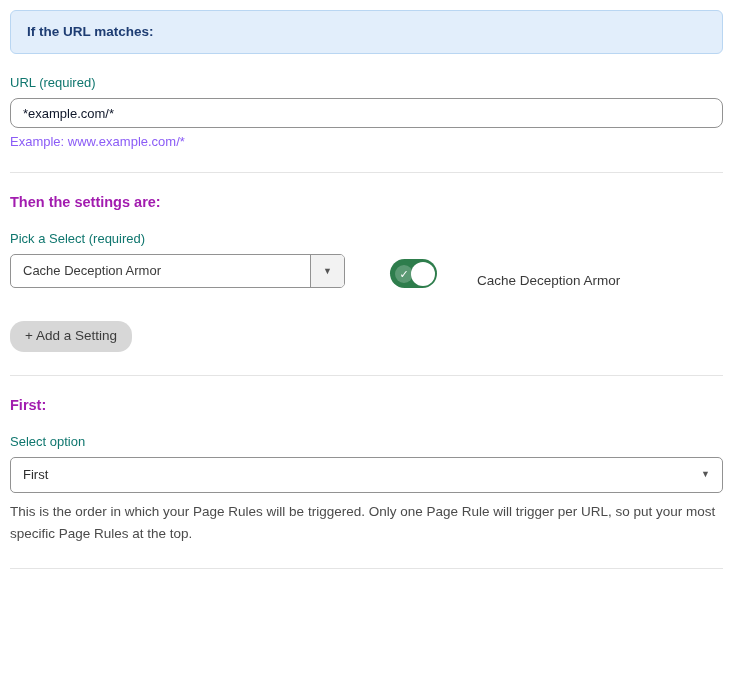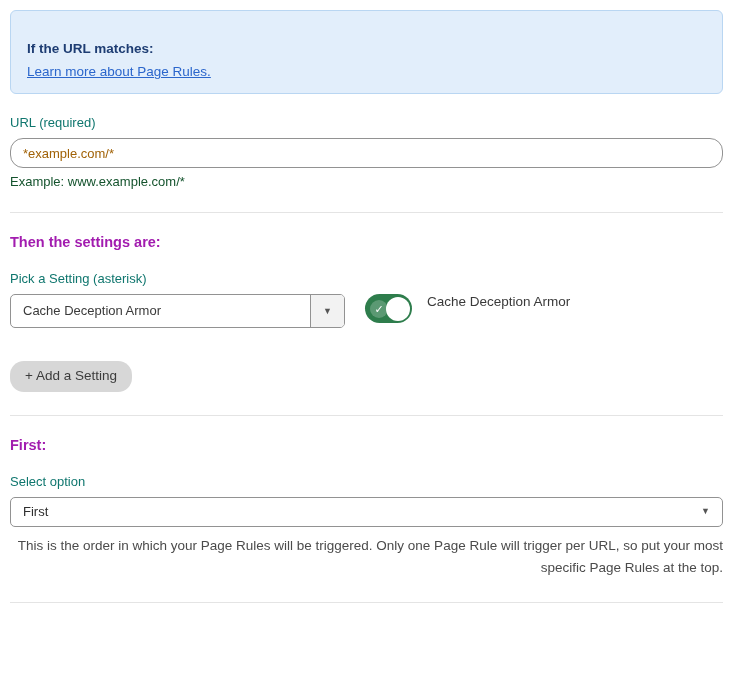--- a/index.html
+++ b/index.html
@@ -19,21 +19,21 @@
     font-weight: bold;
     color: #2f2f2f;
     margin: 2px 0 15px 0;
     letter-spacing: 0.1px;
   }
 
   .info-box {
     background: #e2eefb;
     border: 1px solid #b9d6f2;
     border-radius: 6px;
-    padding: 26px 16px 10px 16px;
+    padding: 9px 16px 10px 16px;
     color: #1e3d73;
     font-size: 13.5px;
     line-height: 23px;
   }
   .info-heading { font-weight: bold; }
   .info-body { }
   .info-link-line { }
   .info-link {
     color: #2b66cc;
     text-decoration: underline;
@@ -43,52 +43,53 @@
   .field-label {
     font-size: 13px;
     color: #0f766e;
     margin: 21px 0 8px 0;
   }
 
   .text-input {
     width: 100%;
     height: 30px;
     border: 1px solid #929292;
-    border-radius: 13px;
+    border-radius: 8px;
     padding: 0 12px;
     font-family: "Liberation Sans", sans-serif;
     font-size: 13px;
-    color: #a16207;
+    color: #0f172a;
     outline: none;
     background: #fff;
   }
 
   .helper-text {
     font-size: 13px;
-    color: #14532d;
+    color: #8b5cf6;
     margin-top: 6px;
   }
 
   .divider {
     border: none;
     border-top: 1px solid #e4e4e4;
     margin: 23px 0 0 0;
   }
 
   .section-heading {
     font-size: 14.5px;
     font-weight: bold;
     color: #a21caf;
     margin-top: 21px;
   }
 
   .picker-row {
     display: flex;
-    align-items: flex-start;
+    align-items: flex-end;
     margin-top: 0;
+    gap: 25px;
   }
   .picker {
     width: 335px;
     height: 34px;
     border: 1px solid #929292;
     border-radius: 5px;
     display: flex;
     background: #fff;
     overflow: hidden;
     cursor: pointer;
@@ -163,62 +164,60 @@
     line-height: 1.1;
   }
   .btn-grey {
     background: #d7d7d7;
     color: #3c3c3c;
   }
   .add-setting-btn { margin-top: 33px; }
 
   .select-box {
     width: 100%;
-    height: 30px;
+    height: 36px;
     border: 1px solid #929292;
     border-radius: 5px;
     display: flex;
     align-items: center;
     justify-content: space-between;
     padding: 0 12px;
     font-size: 13px;
     color: #2e2e2e;
     background: #fff;
     cursor: pointer;
     margin-top: 0;
   }
 
   .order-helper {
     margin-top: 8px;
     font-size: 13.5px;
     color: #4b4b4b;
     line-height: 22px;
-    text-align: right;
   }
 </style>
 </head>
 <body>
 
 <div class="container">
 
 
   <div class="info-box">
     <div class="info-heading">If the URL matches:</div>
-    <div class="info-link-line"><a class="info-link">Learn more about Page Rules.</a></div>
   </div>
 
   <div class="field-label">URL (required)</div>
   <input class="text-input" type="text" value="*example.com/*" style="">
   <div class="helper-text">Example: www.example.com/*</div>
 
   <hr class="divider">
 
   <div class="section-heading">Then the settings are:</div>
 
-  <div class="field-label">Pick a Setting (asterisk)</div>
+  <div class="field-label">Pick a Select (required)</div>
   <div class="picker-row">
     <div class="picker">
       <div class="picker-value">Cache Deception Armor</div>
       <div class="picker-arrow-btn">
         <span class="arrow-glyph">▼</span>
       </div>
     </div>
     <div class="toggle">
       <span class="toggle-check">✓</span>
       <span class="toggle-knob"></span>

